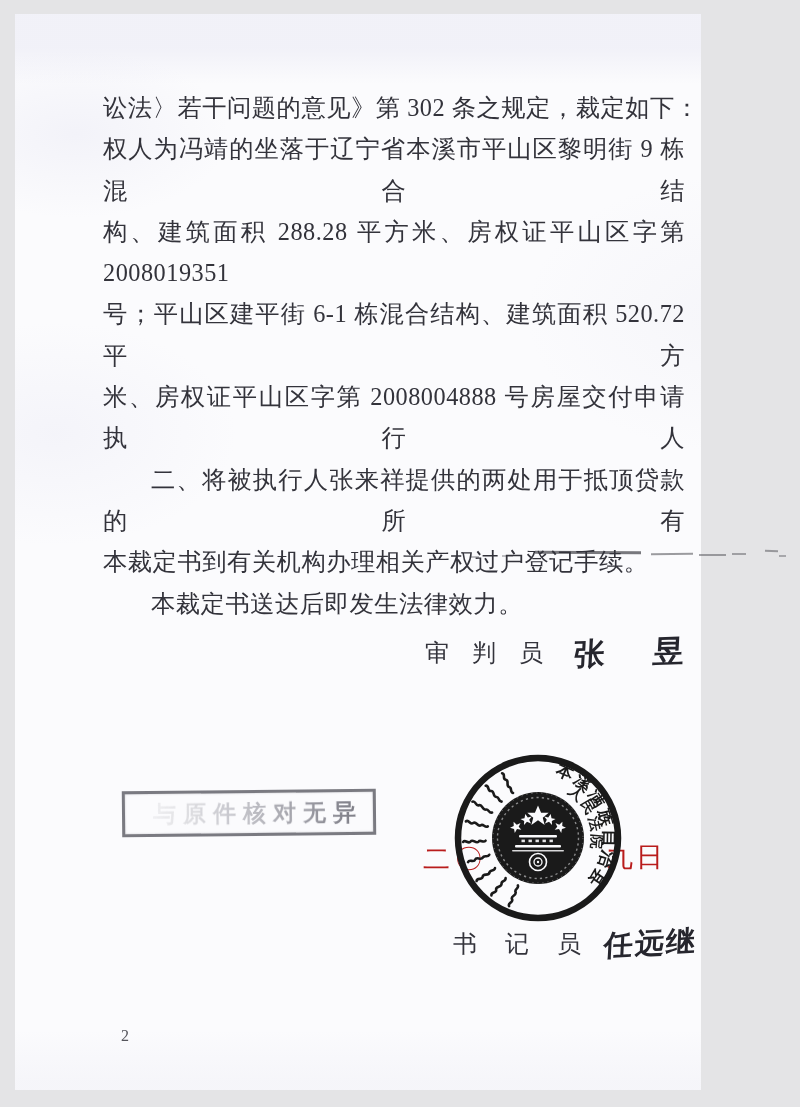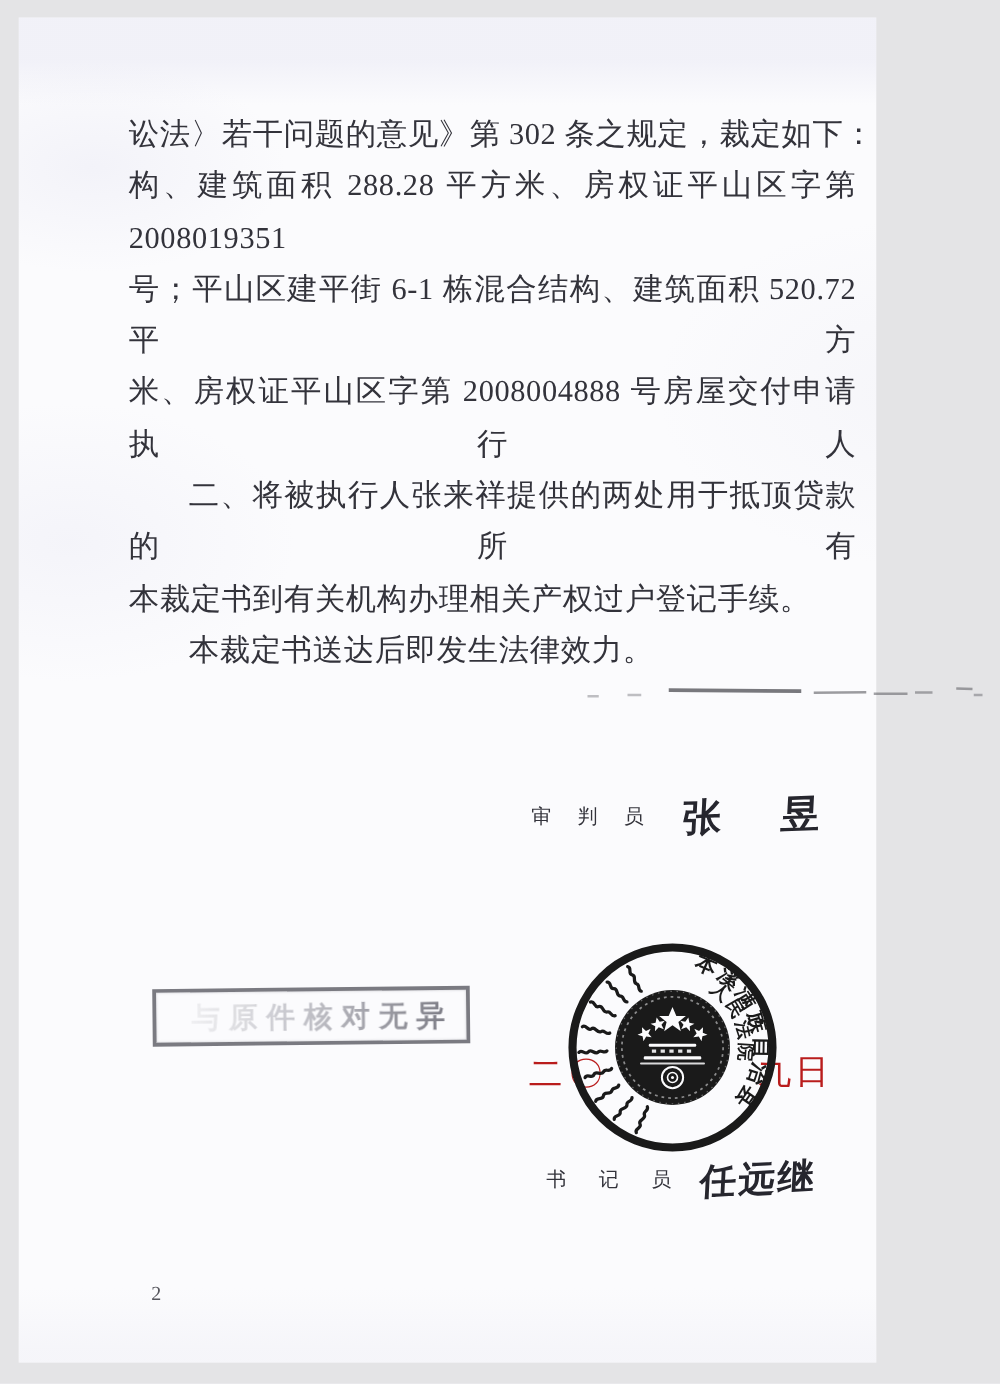--- a/index.html
+++ b/index.html
@@ -26,28 +26,28 @@
   .body-text{
     position:absolute;left:88px;top:73px;width:582px;z-index:2;
     font-size:24.3px;line-height:41.3px;color:var(--ink);
     letter-spacing:.5px;
   }
   .ln{width:100%;white-space:nowrap;}
   .ln.just{white-space:normal;text-align:justify;text-align-last:justify;}
   .ln.ind{text-indent:48px;}
   
   .judge-line{position:absolute;left:410px;top:618px;z-index:2;color:var(--ink);}
-  .sig-label{font-size:16px;word-spacing:15px;letter-spacing:1px;display:inline-block;vertical-align:middle;}
+  .sig-label{font-size:24px;word-spacing:15px;letter-spacing:1px;display:inline-block;vertical-align:middle;}
   .sig-name{
     display:inline-block;vertical-align:middle;margin-left:26px;
     font-weight:bold;color:#26262e;transform:skewX(-5deg) rotate(-2deg);
   }
   .judge-name{font-size:31px;word-spacing:40px;}
   .clerk-line{position:absolute;left:422px;top:910px;z-index:4;color:var(--ink);}
-  .clerk-label{word-spacing:20px;}
+  .clerk-label{word-spacing:20px;margin-left:16px;}
   .clerk-name{font-size:29px;letter-spacing:2px;transform:skewX(-6deg) rotate(-3deg);margin-left:18px;}
   
   .date-frag{position:absolute;z-index:2;font-size:27px;color:#b91c1c;}
   .date-left{left:408px;top:827px;letter-spacing:5px;}
   .date-right{left:591px;top:825px;letter-spacing:3px;}
   
   .ver-stamp{
     position:absolute;left:107px;top:776px;width:254px;height:46px;z-index:2;
     border:3px solid rgba(72,72,80,.72);transform:rotate(-.6deg);
     display:flex;align-items:center;justify-content:flex-end;padding-right:10px;
@@ -76,20 +76,21 @@
   
   .page-num{position:absolute;left:106px;top:1013px;font-size:16px;color:#55555c;z-index:2;}
 </style>
 </head>
 <body>
 
 <div class="page">
 
   <div class="body-text">
     <div class="ln">讼法〉若干问题的意见》第 302 条之规定，裁定如下：</div>
+    <div class="ln just">权人为冯靖的坐落于辽宁省本溪市平山区黎明街 9 栋混合结</div>
     <div class="ln just">构、建筑面积 288.28 平方米、房权证平山区字第 2008019351</div>
     <div class="ln just">号；平山区建平街 6-1 栋混合结构、建筑面积 520.72 平方</div>
     <div class="ln just">米、房权证平山区字第 2008004888 号房屋交付申请执行人</div>
     <div class="ln ind just">二、将被执行人张来祥提供的两处用于抵顶贷款的所有</div>
     <div class="ln">本裁定书到有关机构办理相关产权过户登记手续。</div>
     <div class="ln ind">本裁定书送达后即发生法律效力。</div>
   </div>
 
   <div class="artifact a1"></div>
   <div class="artifact a2"></div>

